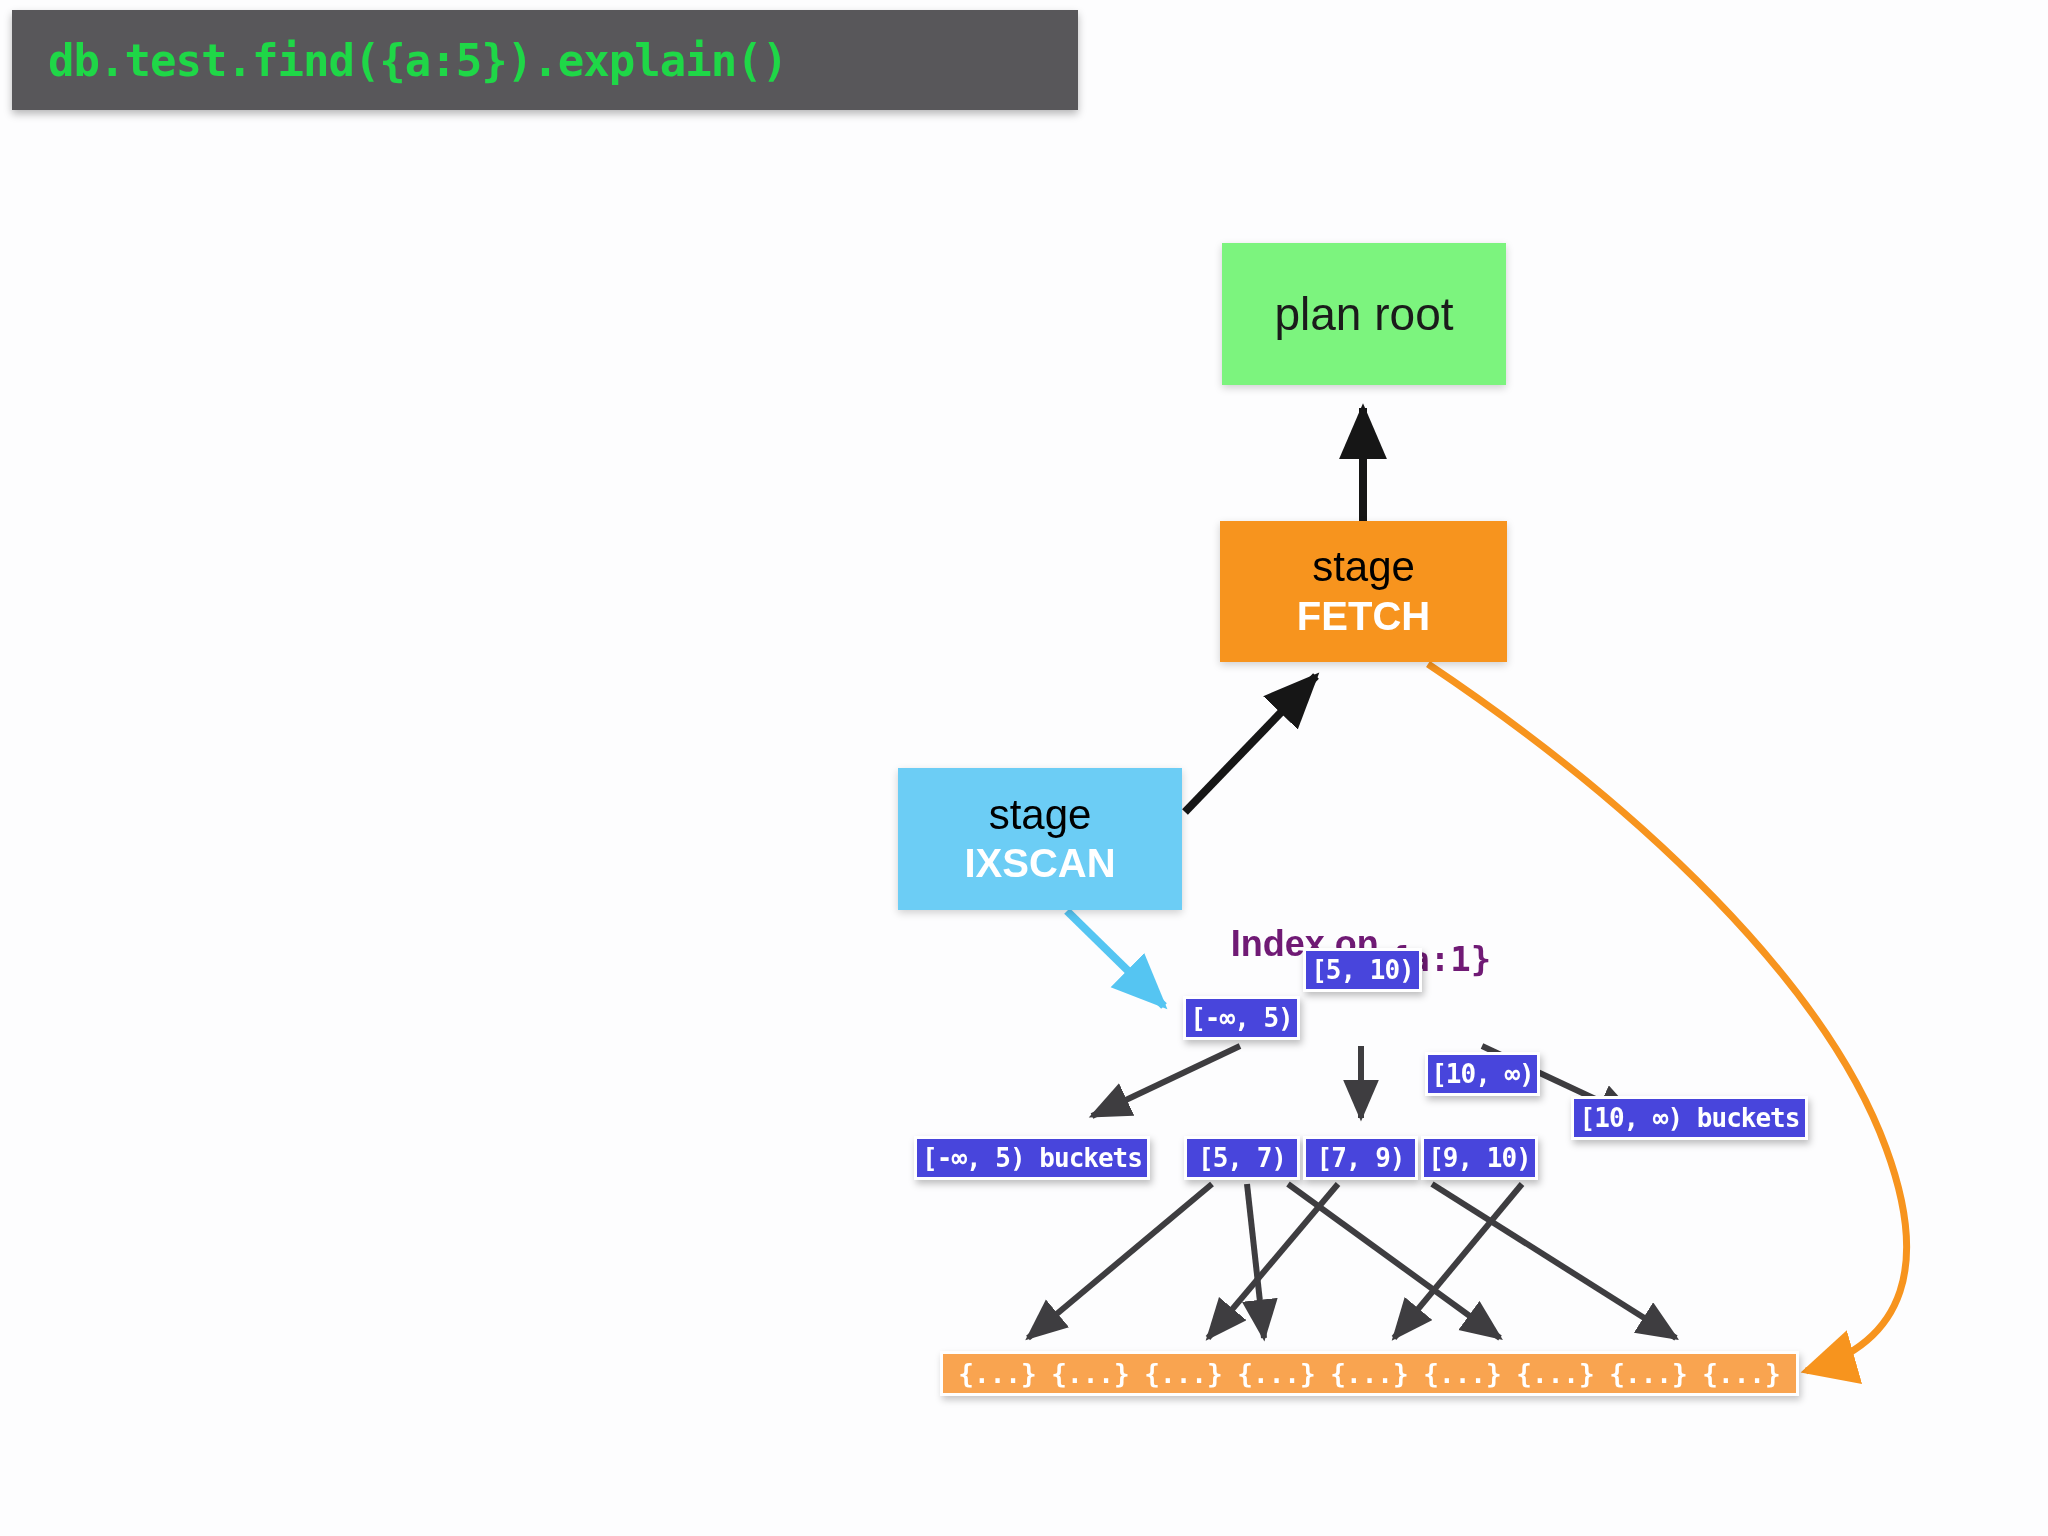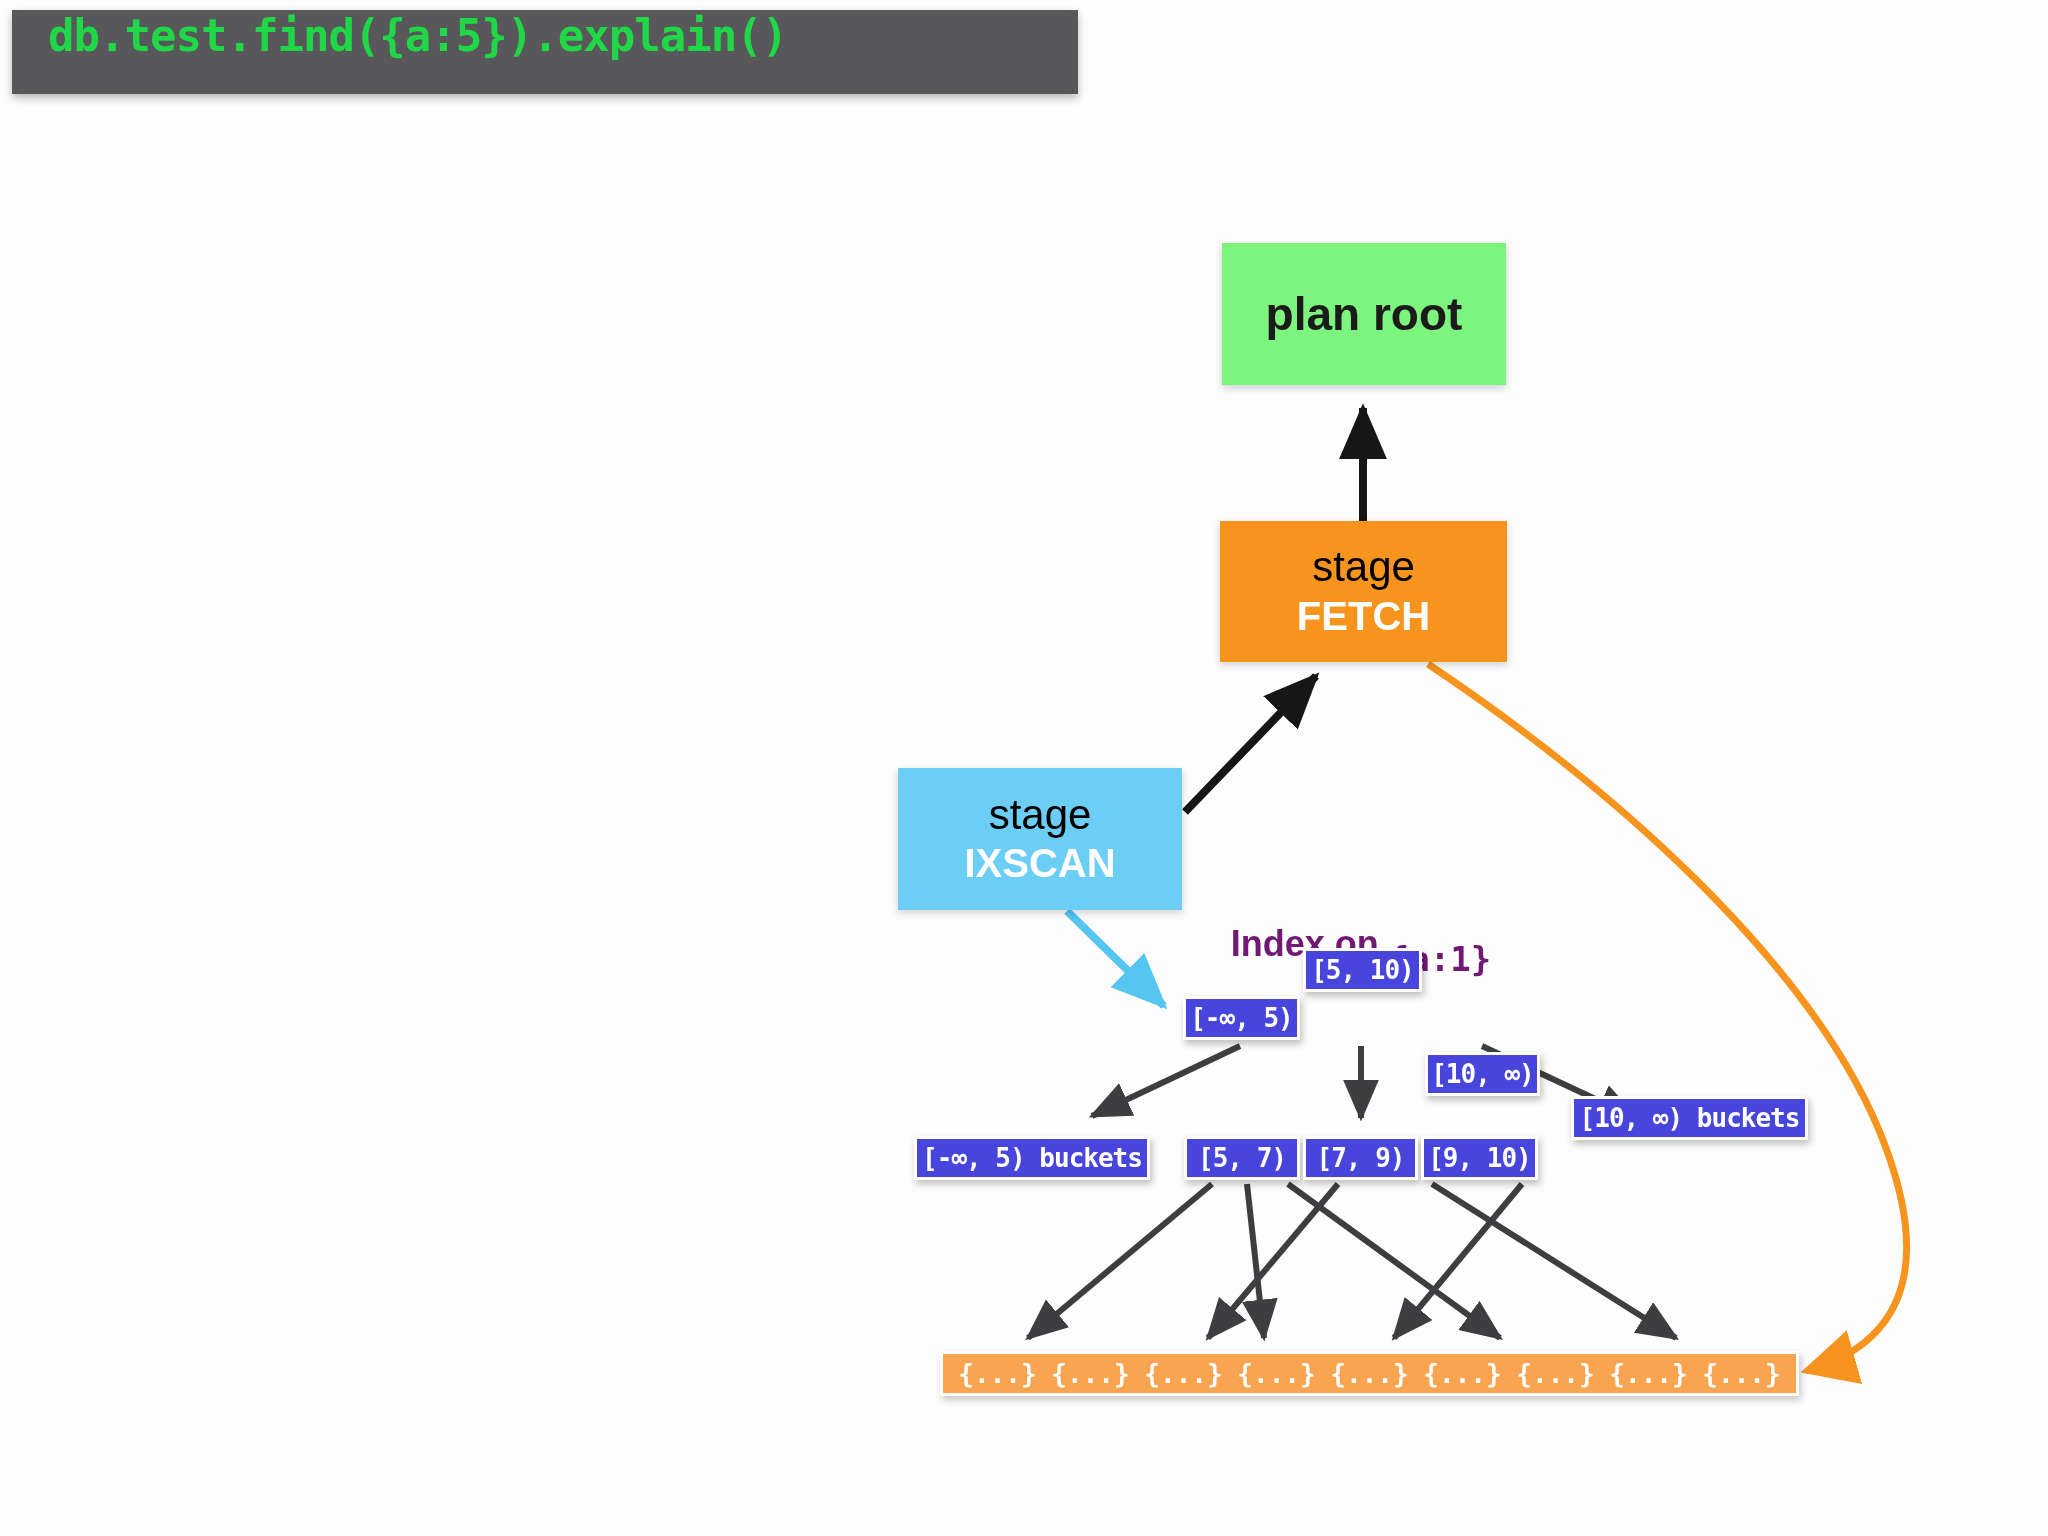--- a/index.html
+++ b/index.html
@@ -3,37 +3,37 @@
 <meta charset="utf-8">
 <style>
   html,body{margin:0;padding:0;background:#fdfdfe;}
   .canvas{
     position:relative;width:2048px;height:1536px;overflow:hidden;
     background:#fdfdfe;
     font-family:"Liberation Sans", sans-serif;
   }
   
   .code-header{
-    position:absolute;left:12px;top:10px;width:1066px;height:84px;
+    position:absolute;left:12px;top:10px;width:1066px;height:100px;
     background:#58575a;box-shadow:0 4px 8px rgba(0,0,0,.28);
-    display:flex;align-items:flex-start;
+    display:flex;align-items:center;
   }
   .code-header .code{
     padding-left:36px;
     font-family:"DejaVu Sans Mono", monospace;
     font-weight:bold;font-size:44px;letter-spacing:-1px;
     color:#1fd747;white-space:pre;
   }
   
   .node{
     position:absolute;display:flex;flex-direction:column;
     align-items:center;justify-content:center;
     box-shadow:0 3px 8px rgba(0,0,0,.18);
   }
-  .node-planroot{left:1222px;top:243px;width:284px;height:142px;background:#7cf47e;font-weight:bold;}
+  .node-planroot{left:1222px;top:243px;width:284px;height:142px;background:#7cf47e;}
   .node-planroot .node-title{font-size:46px;color:#1b1b1b;}
   .node-fetch{left:1220px;top:521px;width:287px;height:141px;background:#f7941e;}
   .node-ixscan{left:898px;top:768px;width:284px;height:142px;background:#6ccdf5;}
   .stage-kind{font-size:42px;color:#000000;line-height:1.15;}
   .stage-name{font-size:40px;font-weight:bold;color:#ffffff;line-height:1.2;}
   
   .index-title{
     position:absolute;left:1181px;top:922px;width:360px;height:44px;
     display:flex;align-items:center;justify-content:center;
     color:#701a75;font-weight:bold;font-size:36px;white-space:pre;

